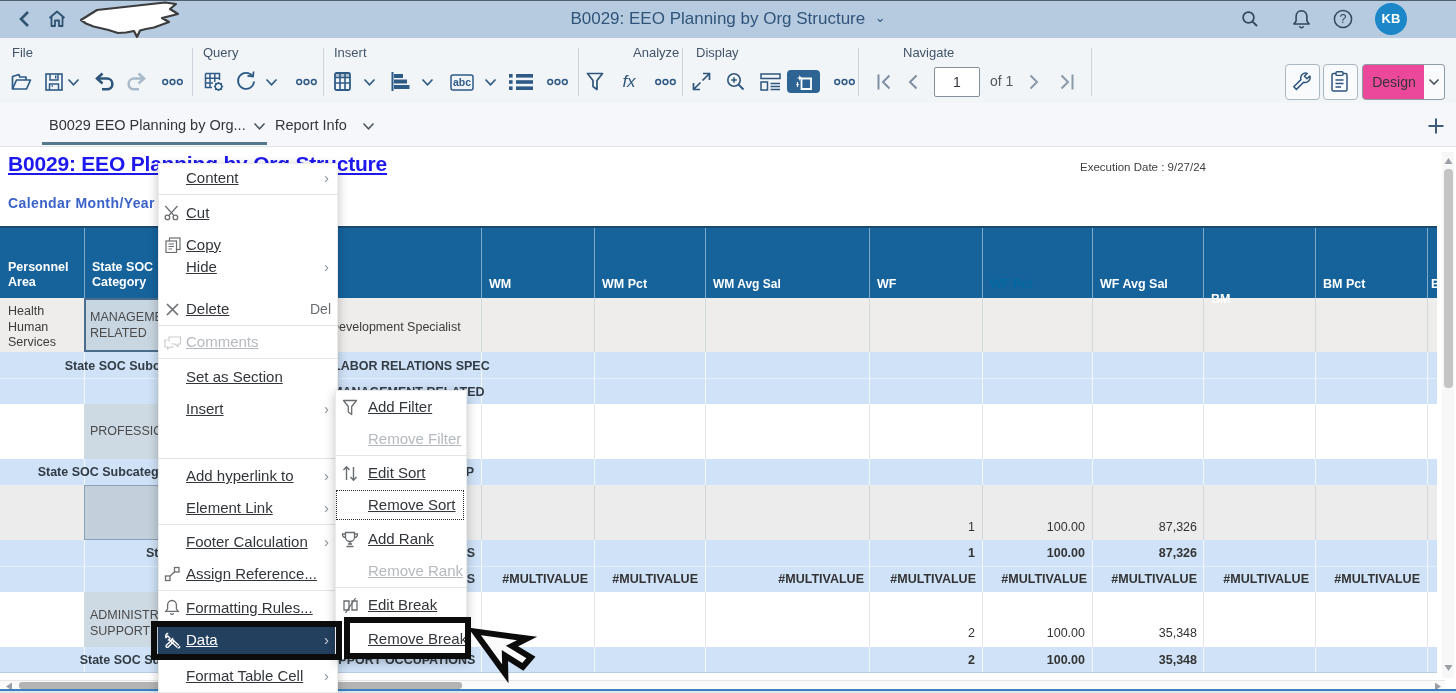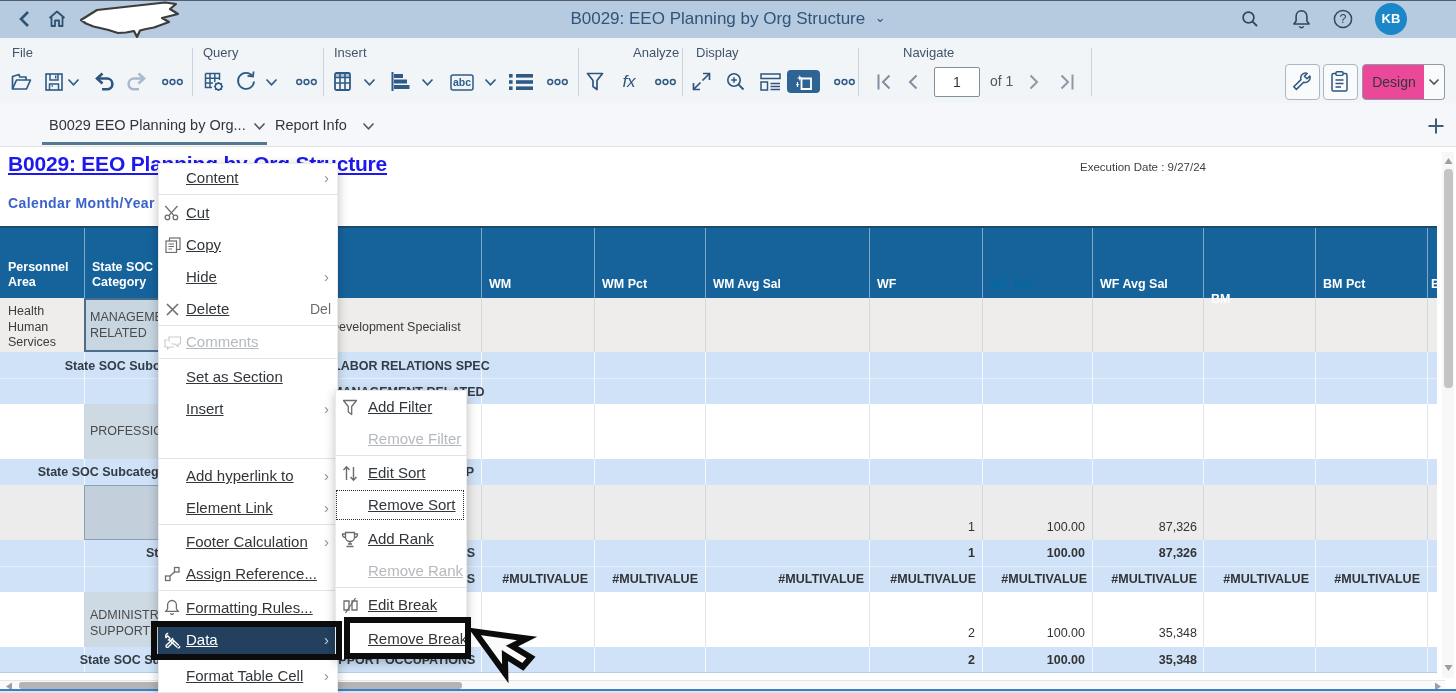--- a/index.html
+++ b/index.html
@@ -413,21 +413,21 @@
 <svg class="abs" style="left:1434px;top:682px;" width="8" height="9" viewBox="0 0 8 9">
       <path d="M1 0.5 L7 4.5 L1 8.5 Z" fill="#9aa0a6"></path>
     </svg>
 <div class="abs" style="left:0;top:689px;width:1456px;height:2px;background:#3f7fbf;"></div>
 <div class="abs" style="left:0;top:691px;width:1456px;height:2px;background:#d9e7f3;"></div>
 <div class="abs menu" style="left:158px;top:163px;width:180px;height:530px;box-sizing:border-box;"></div>
 <div class="abs mi" style="left:158px;top:162px;width:180px;padding-left:28px;box-sizing:border-box;">Content<span class="chev">›</span></div>
 <div class="abs mdiv" style="left:158px;top:194px;width:180px;"></div>
 <div class="abs mi" style="left:158px;top:197px;width:180px;padding-left:28px;box-sizing:border-box;">Cut</div>
 <div class="abs mi" style="left:158px;top:229px;width:180px;padding-left:28px;box-sizing:border-box;">Copy</div>
-<div class="abs mi" style="left:158px;top:261px;width:180px;padding-left:28px;box-sizing:border-box;">Hide<span class="chev">›</span></div>
+<div class="abs mi" style="left:158px;top:251px;width:180px;padding-left:28px;box-sizing:border-box;">Hide<span class="chev">›</span></div>
 <div class="abs mi" style="left:158px;top:293px;width:180px;padding-left:28px;box-sizing:border-box;">Delete<span style="position:absolute;right:7px;color:#6a6d70;font-size:14px;">Del</span></div>
 <div class="abs mdiv" style="left:158px;top:325px;width:180px;"></div>
 <div class="abs mi gray" style="left:158px;top:326px;width:180px;padding-left:28px;box-sizing:border-box;">Comments</div>
 <div class="abs mdiv" style="left:158px;top:358px;width:180px;"></div>
 <div class="abs mi" style="left:158px;top:361px;width:180px;padding-left:28px;box-sizing:border-box;">Set as Section</div>
 <div class="abs mi" style="left:158px;top:393px;width:180px;padding-left:28px;box-sizing:border-box;">Insert<span class="chev">›</span></div>
 <div class="abs mdiv" style="left:158px;top:458px;width:180px;"></div>
 <div class="abs mi" style="left:158px;top:460px;width:180px;padding-left:28px;box-sizing:border-box;">Add hyperlink to<span class="chev">›</span></div>
 <div class="abs mi" style="left:158px;top:492px;width:180px;padding-left:28px;box-sizing:border-box;">Element Link<span class="chev">›</span></div>
 <div class="abs mdiv" style="left:158px;top:524px;width:180px;"></div>

